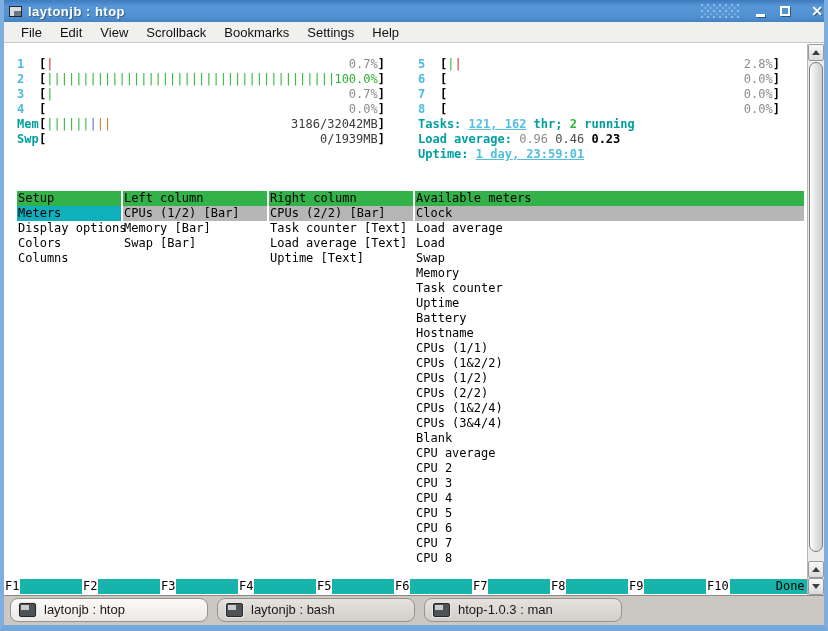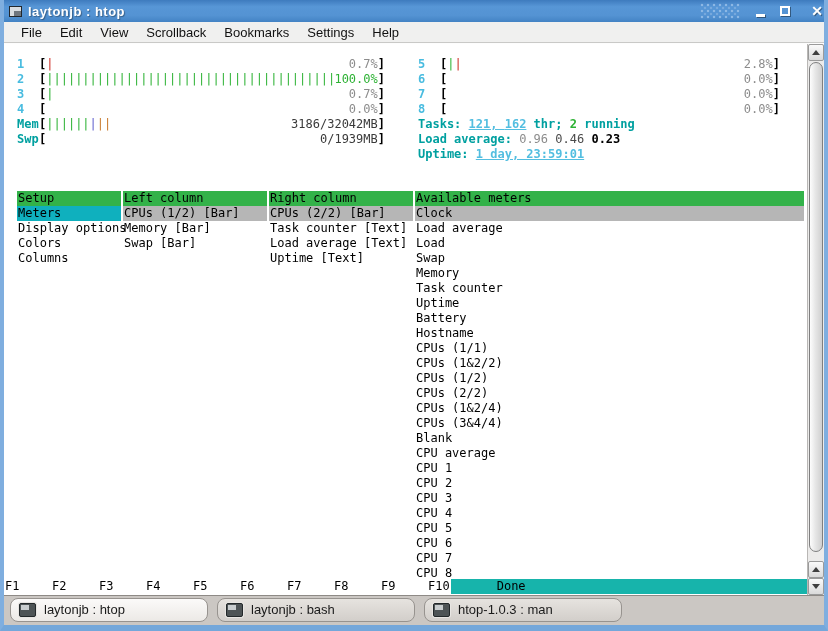--- a/index.html
+++ b/index.html
@@ -90,21 +90,21 @@
   .panel:nth-child(4){ flex:1 1 auto; }
   .phdr{ height:15px; line-height:15px; background:#33B249; color:#000; padding-left:1px;
     white-space:pre; }
   .pitem{ height:15px; line-height:15px; padding-left:1px; white-space:pre; }
   .sel-focus{ background:#0FB0BE; }
   .sel-inactive{ background:#B6B6B6; }
 
   
   .fbar{ position:absolute; left:0; right:0; bottom:1px; height:15px; display:flex;
     line-height:15px; }
-  .fslot{ width:47px; flex:0 0 auto; display:flex;align-items:center; }
+  .fslot{ width:78px; flex:0 0 auto; display:flex; }
   .fslot-last{ flex:1 1 auto; width:auto; }
   .fkey{ background:#fff; color:#000; flex:0 0 auto; padding:0 1px; }
   .fseg{ flex:1; background:#17B4AB; color:#000; white-space:pre; overflow:hidden;padding-left:46px; }
 
   
   .vscroll{ flex:0 0 17px; background:#ECEBEA; border-left:1px solid #B9B7B5;
     display:flex; flex-direction:column; }
   .sbtn{ flex:0 0 17px; display:flex; align-items:center; justify-content:center;
     background:linear-gradient(180deg,#FAFAFA,#DADADA); border:1px solid #9A9A9A;
     border-radius:2px; }
@@ -219,21 +219,20 @@
             <div class="pitem">Battery</div>
             <div class="pitem">Hostname</div>
             <div class="pitem">CPUs (1/1)</div>
             <div class="pitem">CPUs (1&amp;2/2)</div>
             <div class="pitem">CPUs (1/2)</div>
             <div class="pitem">CPUs (2/2)</div>
             <div class="pitem">CPUs (1&amp;2/4)</div>
             <div class="pitem">CPUs (3&amp;4/4)</div>
             <div class="pitem">Blank</div>
             <div class="pitem">CPU average</div>
-            <div class="pitem">CPU 1</div>
             <div class="pitem">CPU 2</div>
             <div class="pitem">CPU 3</div>
             <div class="pitem">CPU 4</div>
             <div class="pitem">CPU 5</div>
             <div class="pitem">CPU 6</div>
             <div class="pitem">CPU 7</div>
             <div class="pitem">CPU 8</div>
           </div>
         </div>
       <div class="fbar" id="fbar">

